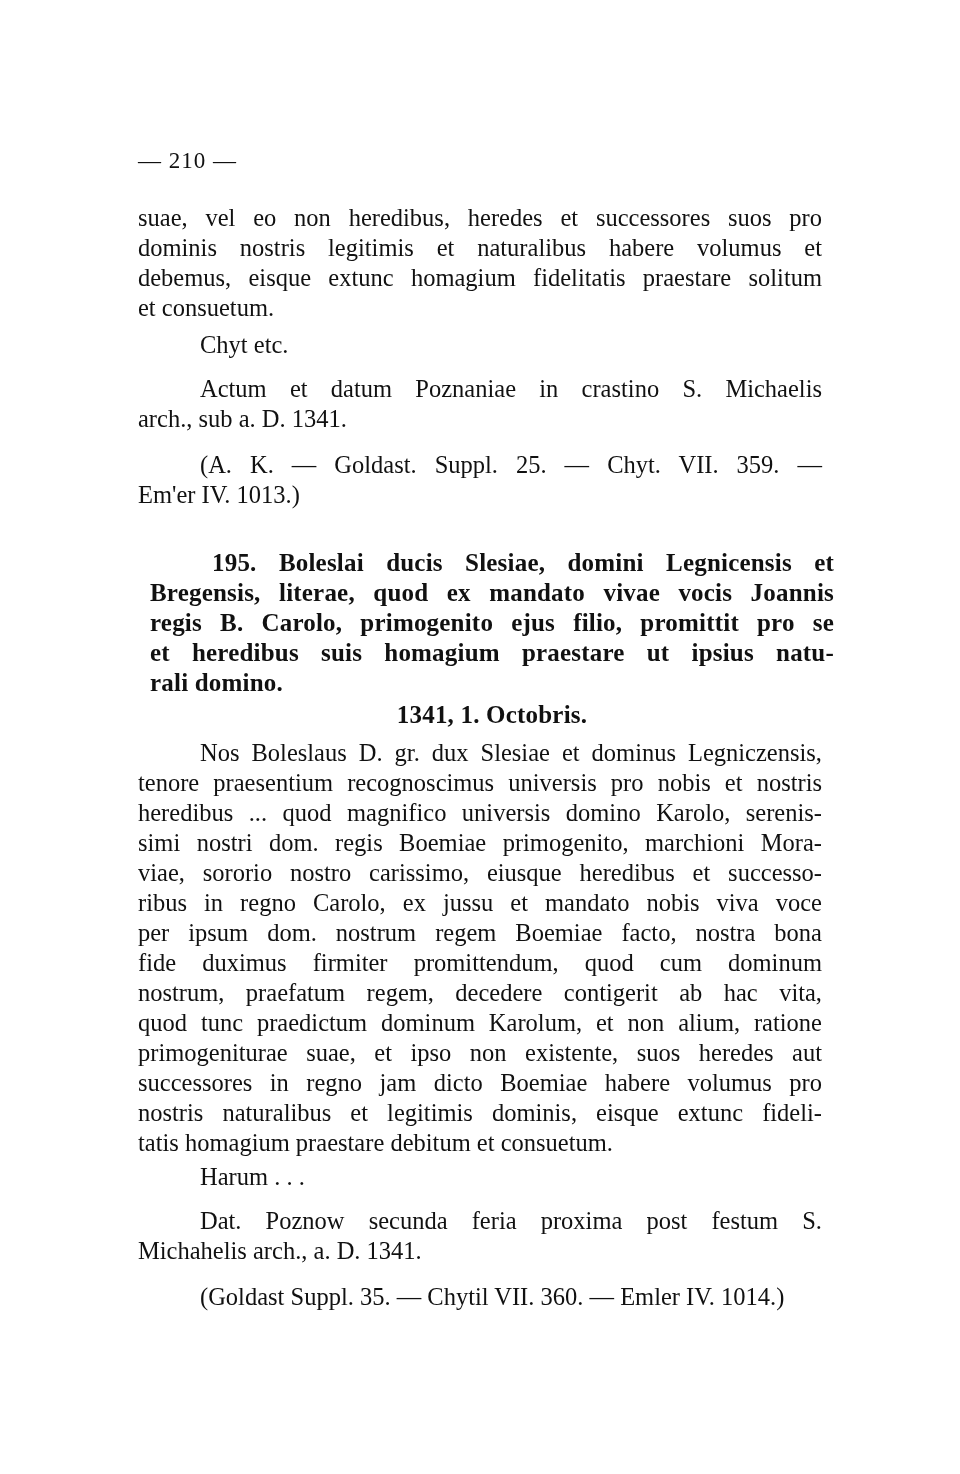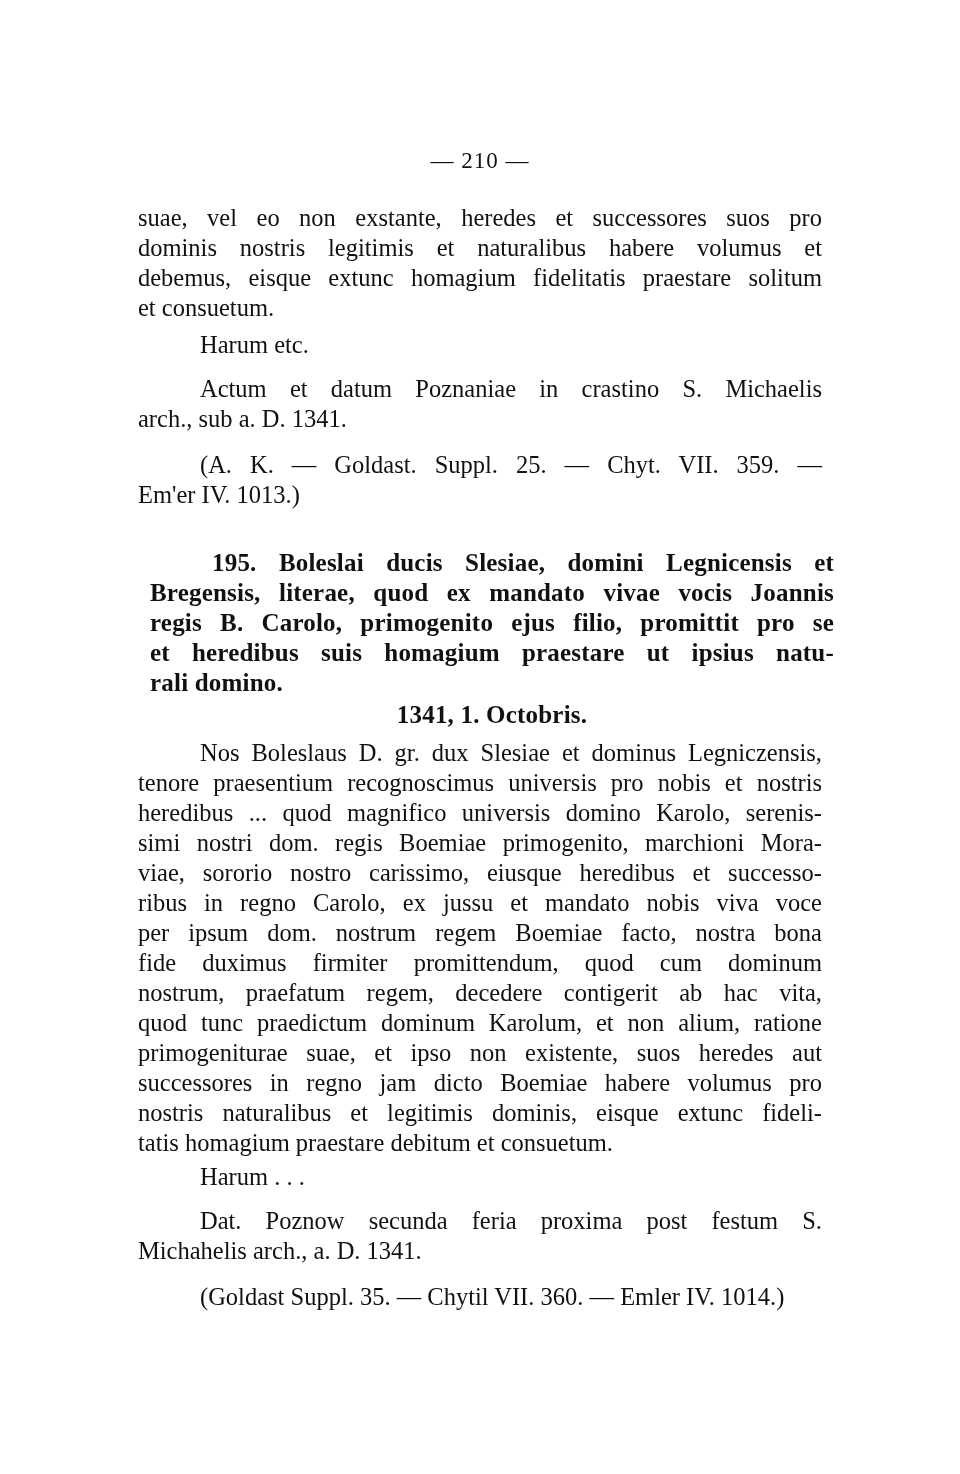--- a/index.html
+++ b/index.html
@@ -1,41 +1,41 @@
 <!DOCTYPE html>
 <html><head>
 <meta charset="utf-8">
 <style>
   html, body { margin: 0; padding: 0; background: #ffffff; }
   body { width: 960px; height: 1474px; position: relative; overflow: hidden;
          font-family: "DejaVu Serif", "Liberation Serif", serif; color: #111; }
   .page { position: absolute; left: 138px; top: 0; width: 684px; }
-  .folio { position: absolute; top: 148px; left: 0; width: 684px; text-align: center;
+  .folio { position: absolute; top: 148px; left: 0; width: 684px; 
            font-size: 23px; letter-spacing: 1px; font-family: "Liberation Serif", serif; }
   .line { position: absolute; left: 0; width: 684px; font-family: "Liberation Serif", serif;
           font-size: 24.5px; line-height: 30px; white-space: nowrap;
           text-align: justify; text-align-last: justify; transform-origin: left top; }
   .line.last { text-align-last: left; }
   .line.center { text-align: center; text-align-last: center; }
   .indent { padding-left: 62px; width: 622px; }
   .bold { font-weight: bold; font-size: 25px; letter-spacing: 0.2px; margin-left: 12px; }
   .it { }
   .b { font-weight: normal; font-style: normal; }
 </style>
 </head>
 <body>
 
 <div class="page">
   <div class="folio">— 210 —</div>
 
-  <div class="line" style="top:203px">suae, vel eo non exstante, heredes et successores suos pro</div>
+  <div class="line" style="top:203px">suae, vel eo non heredibus, heredes et successores suos pro</div>
   <div class="line" style="top:233px">dominis nostris legitimis et naturalibus habere volumus et</div>
   <div class="line" style="top:263px">debemus, eisque extunc homagium fidelitatis praestare solitum</div>
   <div class="line last" style="top:293px">et consuetum.</div>
-  <div class="line last indent" style="top:330px">Harum etc.</div>
+  <div class="line last indent" style="top:330px">Chyt etc.</div>
   <div class="line indent" style="top:374px">Actum et datum Poznaniae in crastino S. Michaelis</div>
   <div class="line last" style="top:404px">arch., sub a. D. 1341.</div>
   <div class="line indent" style="top:450px">
     <span class="b">(A. K.</span><span class="it"> — Goldast. Suppl. 25. — Chyt. VII. 359. —</span>
   </div>
   <div class="line last it" style="top:480px">Em'er IV. 1013.)</div>
 
   <div class="line bold indent" style="top:548px">195. Boleslai ducis Slesiae, domini Legnicensis et</div>
   <div class="line bold" style="top:578px">Bregensis, literae, quod ex mandato vivae vocis Joannis</div>
   <div class="line bold" style="top:608px">regis B. Carolo, primogenito ejus filio, promittit pro se</div>

